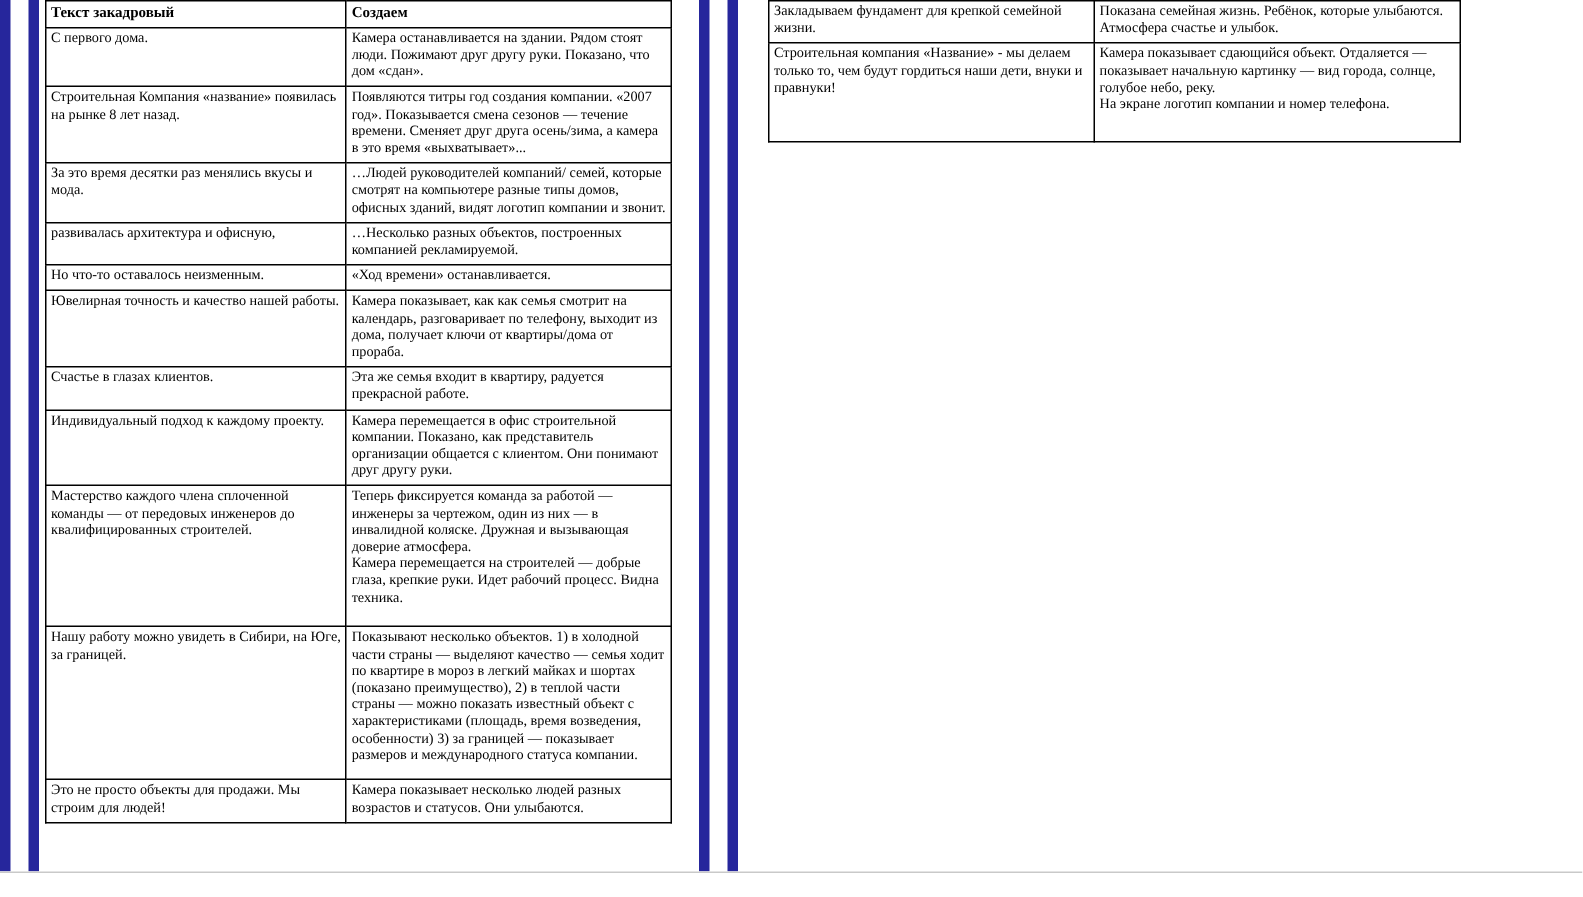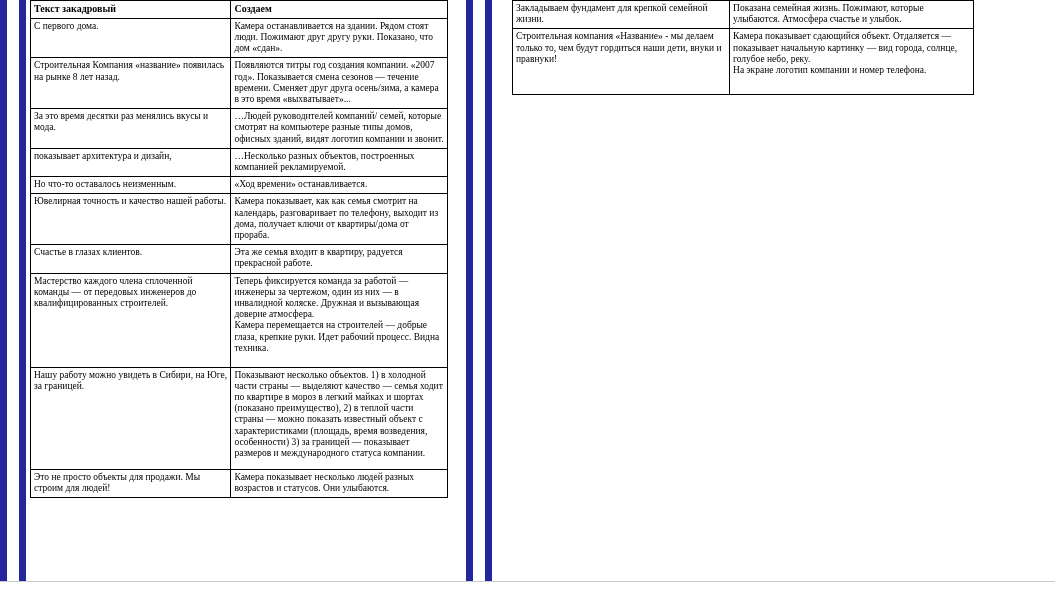--- a/index.html
+++ b/index.html
@@ -115,34 +115,38 @@
         </tr>
         <tr>
           <td class="cell col-a">Строительная Компания «название» появилась на рынке 8 лет назад.</td>
           <td class="cell col-b">Появляются титры год создания компании. «2007 год». Показывается смена сезонов — течение времени. Сменяет друг друга осень/зима, а камера в это время «выхватывает»...</td>
         </tr>
         <tr>
           <td class="cell col-a">За это время десятки раз менялись вкусы и мода.</td>
           <td class="cell col-b">…Людей руководителей компаний/ семей, которые смотрят на компьютере разные типы домов, офисных зданий, видят логотип компании и звонит.</td>
         </tr>
         <tr>
-          <td class="cell col-a">показывает архитектура и дизайн,</td>
+          <td class="cell col-a">развивалась архитектура и офисную,</td>
           <td class="cell col-b">…Несколько разных объектов, построенных компанией рекламируемой.</td>
         </tr>
         <tr>
           <td class="cell col-a">Но что-то оставалось неизменным.</td>
           <td class="cell col-b">«Ход времени» останавливается.</td>
         </tr>
         <tr>
           <td class="cell col-a">Ювелирная точность и качество нашей работы.</td>
           <td class="cell col-b">Камера показывает, как как семья смотрит на календарь, разговаривает по телефону, выходит из дома, получает ключи от квартиры/дома от прораба.</td>
         </tr>
         <tr>
           <td class="cell col-a">Счастье в глазах клиентов.</td>
           <td class="cell col-b">Эта же семья входит в квартиру, радуется прекрасной работе.</td>
+        </tr>
+        <tr>
+          <td class="cell col-a">Индивидуальный подход к каждому проекту.</td>
+          <td class="cell col-b">Камера перемещается в офис строительной компании. Показано, как представитель организации общается с клиентом. Они понимают друг другу руки.</td>
         </tr>
         <tr>
           <td class="cell col-a" style="height:88px">Мастерство каждого члена сплоченной команды — от передовых инженеров до квалифицированных строителей.</td>
           <td class="cell col-b" style="white-space:pre-line">Теперь фиксируется команда за работой — инженеры за чертежом, один из них — в инвалидной коляске. Дружная и вызывающая доверие атмосфера.
 Камера перемещается на строителей — добрые глаза, крепкие руки. Идет рабочий процесс. Видна техника.</td>
         </tr>
         <tr>
           <td class="cell col-a" style="height:96px">Нашу работу можно увидеть в Сибири, на Юге, за границей.</td>
           <td class="cell col-b">Показывают несколько объектов. 1) в холодной части страны — выделяют качество — семья ходит по квартире в мороз в легкий майках и шортах (показано преимущество), 2) в теплой части страны — можно показать известный объект с характеристиками (площадь, время возведения, особенности) 3) за границей — показывает размеров и международного статуса компании.</td>
         </tr>
@@ -152,21 +156,21 @@
         </tr>
       </tbody>
     </table>
   </div>
 
   <div class="page page-right">
     <table class="doc-table">
       <tbody>
         <tr>
           <td class="cell col-a2">Закладываем фундамент для крепкой семейной жизни.</td>
-          <td class="cell col-b2">Показана семейная жизнь. Пожимают, которые улыбаются. Атмосфера счастье и улыбок.</td>
+          <td class="cell col-b2">Показана семейная жизнь. Ребёнок, которые улыбаются. Атмосфера счастье и улыбок.</td>
         </tr>
         <tr>
           <td class="cell col-a2" style="height:60px">Строительная компания «Название» - мы делаем только то, чем будут гордиться наши дети, внуки и правнуки!</td>
           <td class="cell col-b2" style="white-space:pre-line">Камера показывает сдающийся объект. Отдаляется — показывает начальную картинку — вид города, солнце, голубое небо, реку.
 На экране логотип компании и номер телефона.</td>
         </tr>
       </tbody>
     </table>
   </div>
 

